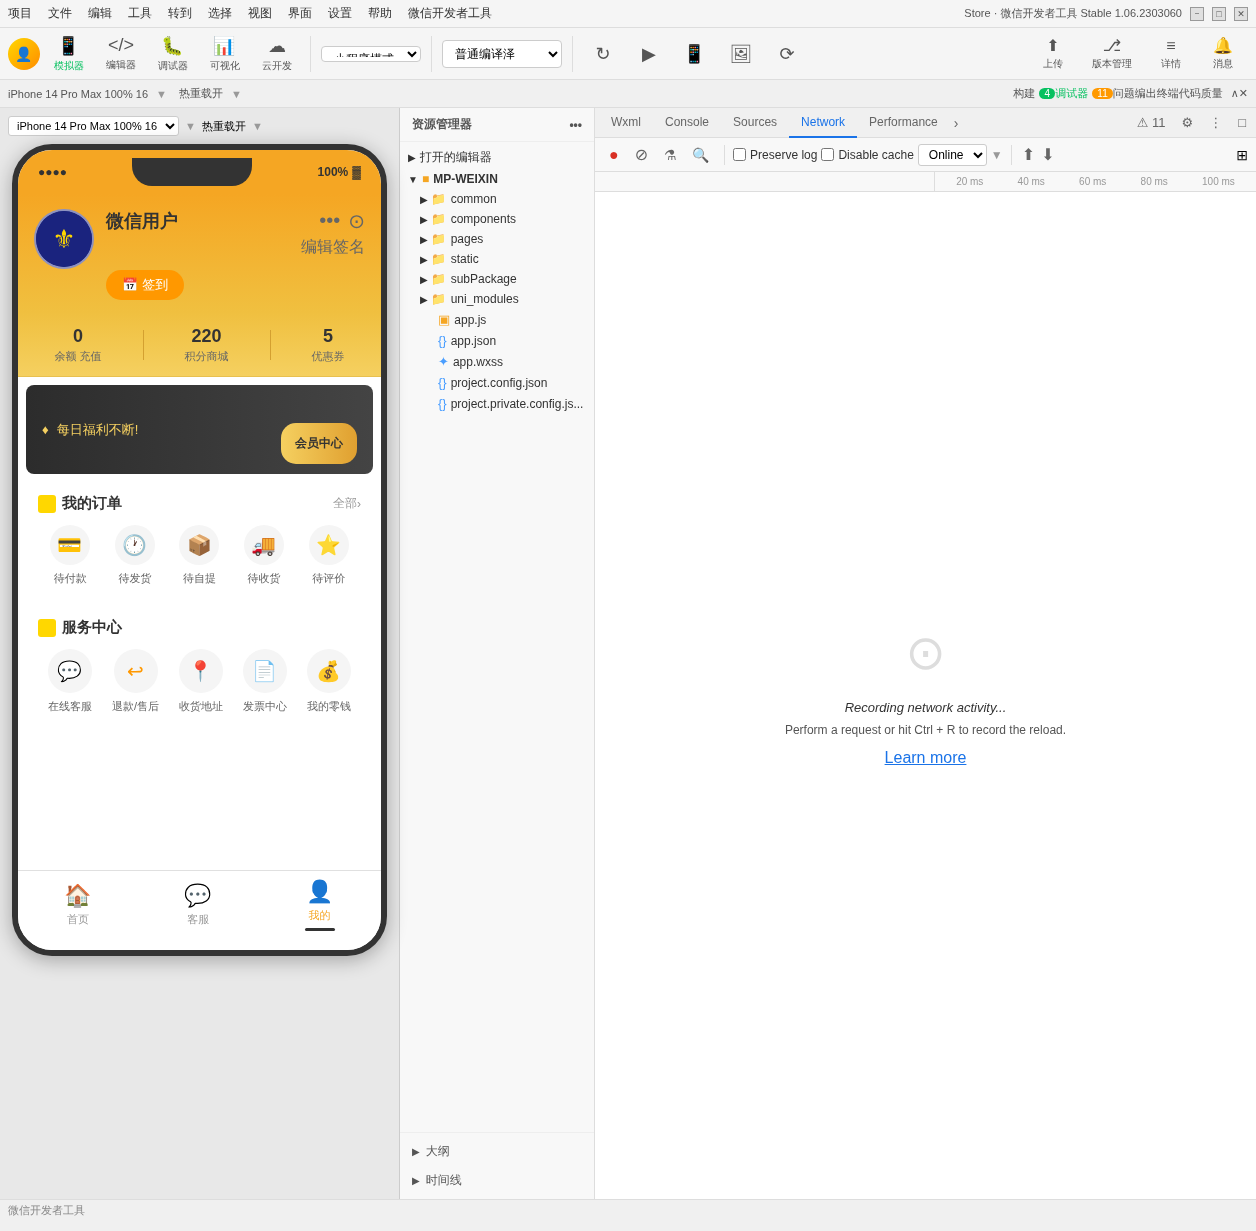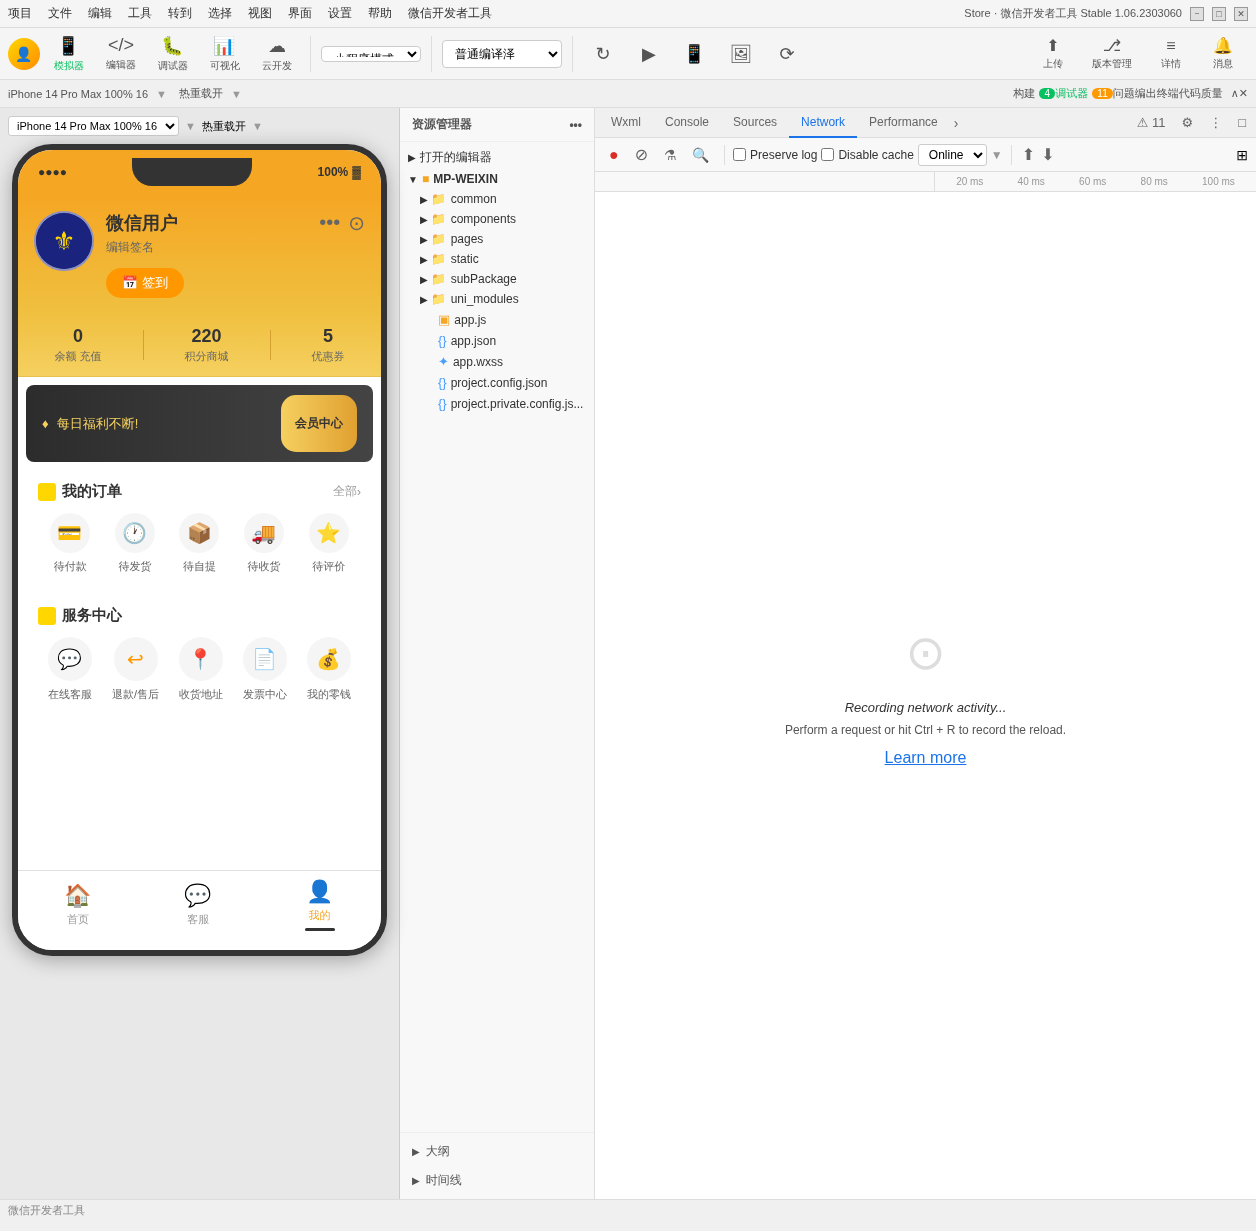--- a/index.html
+++ b/index.html
@@ -206,21 +206,21 @@
       width: 60px; height: 60px;
       border-radius: 50%;
       background: #1a237e;
       display: flex; align-items: center; justify-content: center;
       color: gold; font-size: 24px;
       border: 2px solid rgba(255,255,255,0.5);
       overflow: hidden;
     }
     .wechat-user-info { flex: 1; }
     .wechat-username { font-size: 18px; font-weight: bold; color: #333; }
-    .wechat-subtitle { font-size: 12px; color: #666; margin-top: 4px; }
+    .wechat-subtitle { font-size: 16px; color: #666; margin-top: 4px; text-align: right; }
     .wechat-checkin {
       background: #ff9800;
       color: white;
       border-radius: 20px;
       padding: 6px 16px;
       font-size: 13px;
       display: flex; align-items: center; gap: 4px;
     }
     .more-btn { color: #666; font-size: 20px; }
     .record-btn { color: #666; font-size: 20px; }
@@ -245,23 +245,24 @@
       display: flex;
       align-items: center;
       justify-content: space-between;
       color: #f5d060;
       font-size: 13px;
     }
     .member-center-btn {
       background: linear-gradient(90deg, #f5d060, #e0a030);
       color: #333;
       border-radius: 15px;
-      padding: 20px 14px;
+      padding: 12px 14px;
       font-size: 12px;
       font-weight: bold;
+      margin-top: 28px;
     }
 
     .section {
       background: white;
       margin: 8px;
       border-radius: 8px;
       padding: 12px;
     }
     .section-header {
       display: flex;

